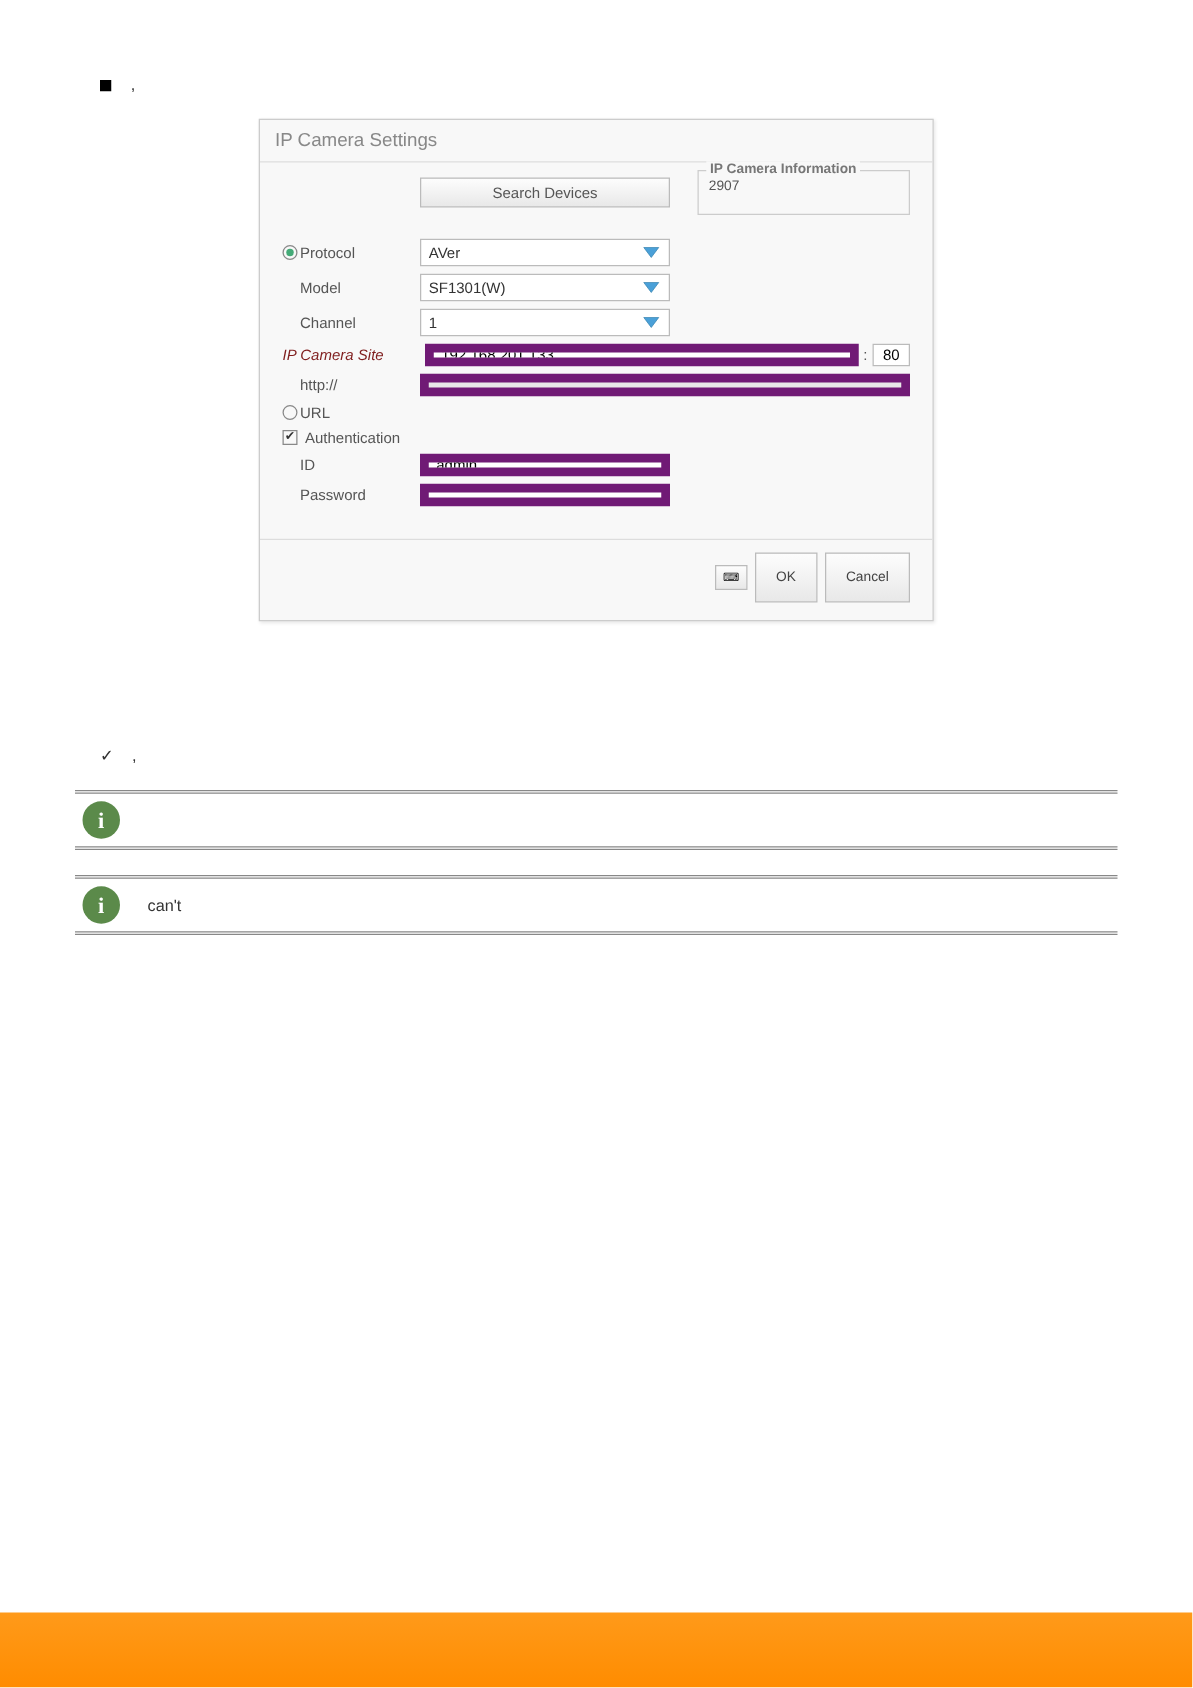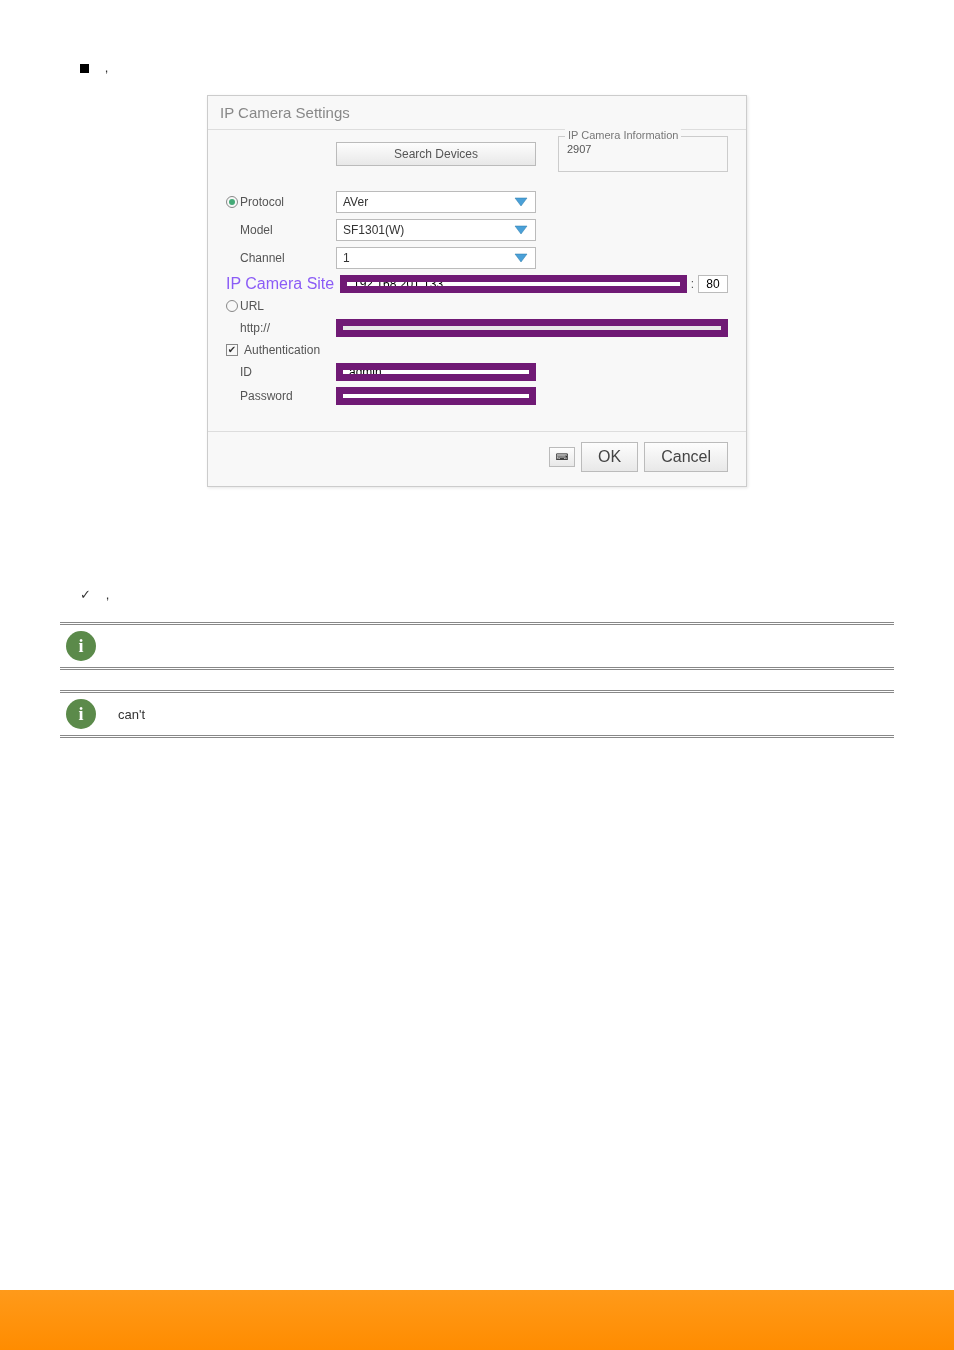--- a/index.html
+++ b/index.html
@@ -62,22 +62,23 @@
       margin-bottom: 6px;
     }
     .form-label {
       width: 110px;
       font-size: 12px;
       color: #555;
       padding-left: 14px;
     }
     .form-label-nopad {
       width: 110px;
-      font-size: 16px;
-      color: #8b5cf6;
+      font-size: 12px;
+      color: #7f1d1d;
+      font-style: italic;
     }
     .radio-label {
       width: 110px;
       font-size: 12px;
       color: #555;
       display: flex;
       align-items: center;
       gap: 2px;
     }
     .radio-dot {
@@ -154,20 +155,21 @@
       border: 1px solid #ccc;
     }
     .ip-info-box .legend {
       position: absolute;
       top: -8px;
       left: 6px;
       background: #f8f8f8;
       padding: 0 3px;
       font-size: 11px;
       color: #777;
+      font-weight: bold;
     }
     .ip-info-val {
       padding: 6px 8px;
       font-size: 11px;
       color: #555;
     }
     .ipsite-row {
       display: flex;
       align-items: center;
       margin-bottom: 6px;
@@ -193,25 +195,25 @@
     }
     .kb-btn {
       width: 26px;
       height: 20px;
       background: linear-gradient(#fdfdfd, #e8e8e8);
       border: 1px solid #bbb;
       font-size: 9px;
       cursor: pointer;
     }
     .ok-btn, .cancel-btn {
-      height: 30px;
+      height: 40px;
       padding: 0 16px;
       background: linear-gradient(#fdfdfd, #e8e8e8);
       border: 1px solid #bbb;
-      font-size: 16px;
+      font-size: 11px;
       color: #444;
       cursor: pointer;
     }
     .check-bullet {
       display: inline-block;
       width: 14px;
       margin-right: 8px;
     }
     .info-block {
       margin: 20px 0;
@@ -317,29 +319,29 @@
       </div>
 
       <div class="ipsite-row">
         <div class="form-label-nopad">IP Camera Site</div>
         <input class="input-text" value="192.168.201.133" style="">
         <span class="port-sep">:</span>
         <input class="port-input" value="80" style="">
       </div>
 
       <div class="form-row">
+        <div class="form-label">http://</div>
+        <input class="input-text disabled" disabled="" style="">
+      </div>
+
+      <div class="form-row">
         <div class="radio-label">
           <span class="radio-dot"></span>
           <span>URL</span>
         </div>
-      </div>
-
-      <div class="form-row">
-        <div class="form-label">http://</div>
-        <input class="input-text disabled" disabled="" style="">
       </div>
 
       <div class="form-row">
         <div class="checkbox-label">
           <span class="checkbox-box">✔</span>
           <span>Authentication</span>
         </div>
       </div>
 
       <div class="form-row">

